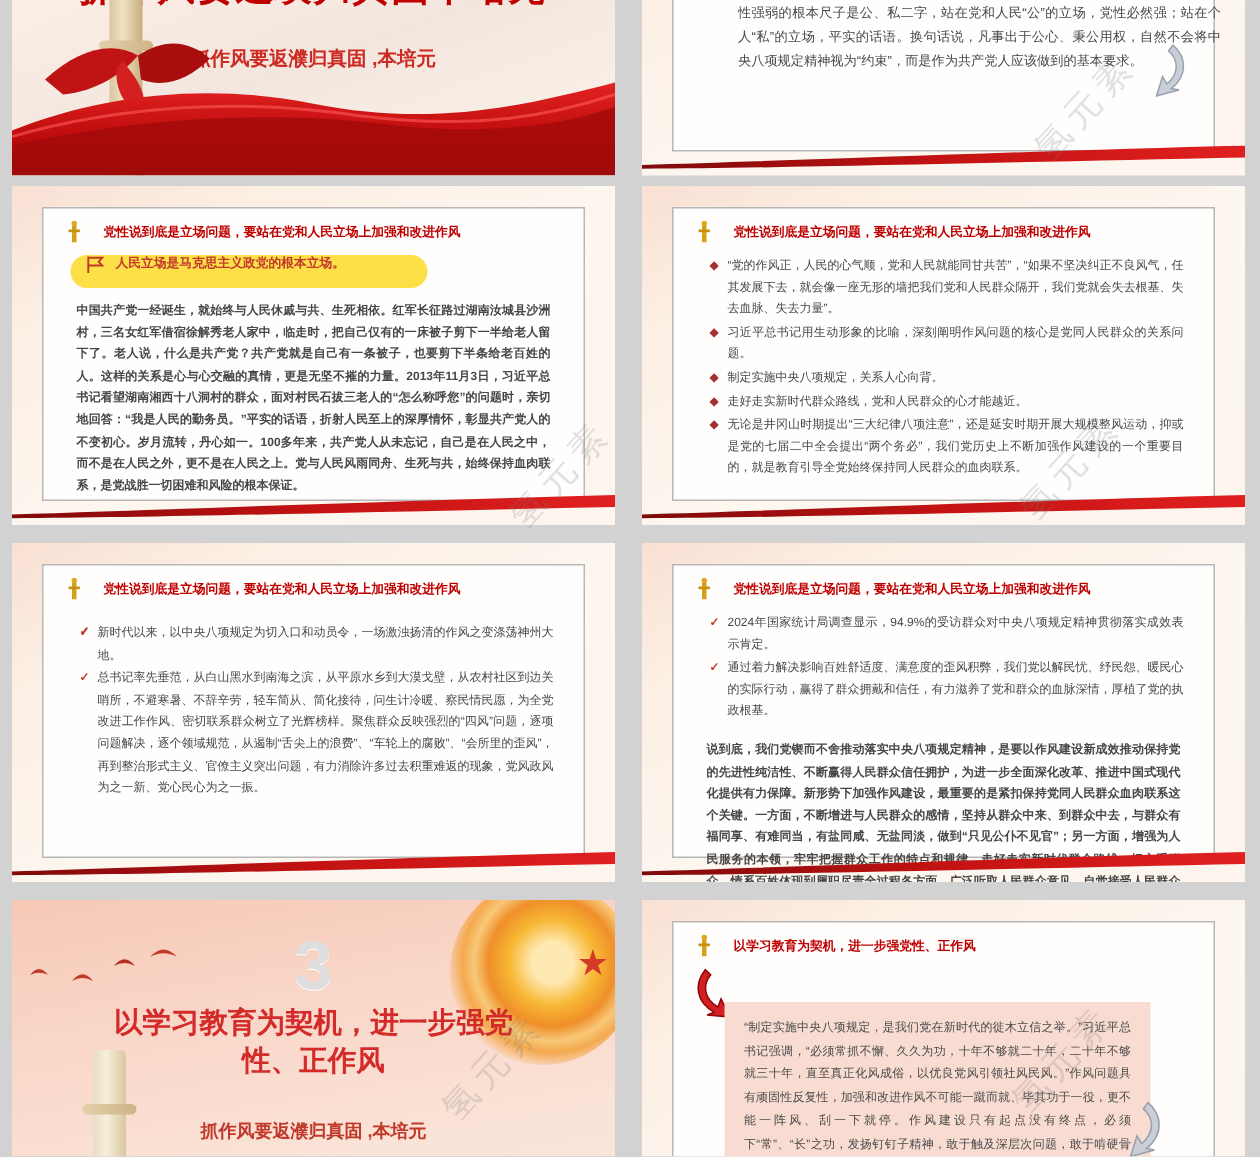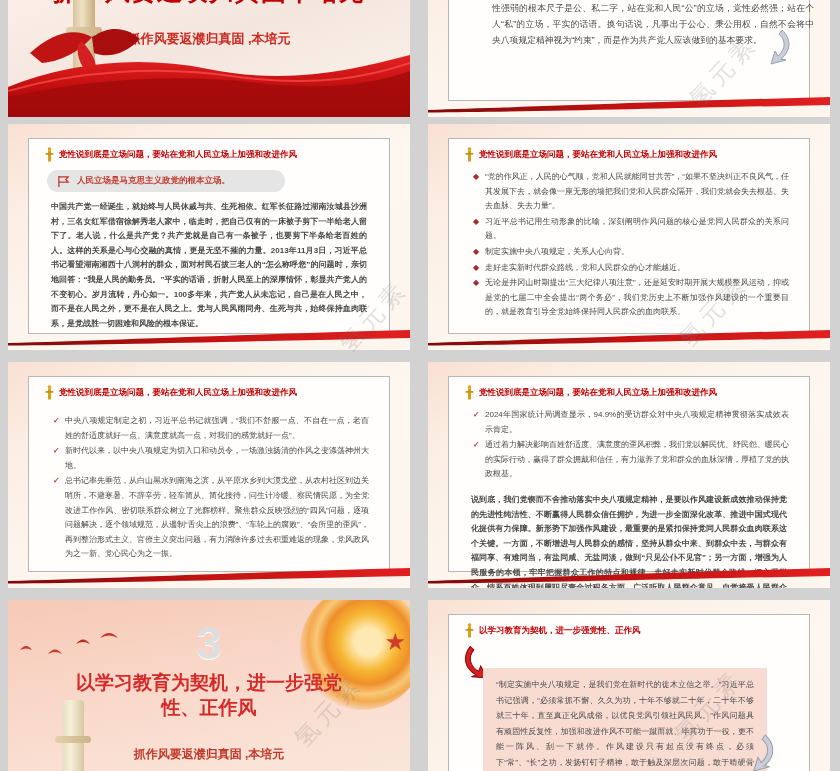--- a/index.html
+++ b/index.html
@@ -14,31 +14,31 @@
   .slide.r2l { left:8px;   top:124px; }
   .slide.r2r { left:428px; top:124px; }
   .slide.r3l { left:8px;   top:362px; }
   .slide.r3r { left:428px; top:362px; }
   .slide.cover3 { left:8px; top:600px;
            background:linear-gradient(170deg,#f6c9b6 0%,#f9d7c8 35%,#fae3d7 70%,#f9e9df 100%); }
   .slide.r4r { left:428px; top:600px; }
 
   .card { position:absolute; left:20px; right:20px; top:14px; bottom:16px;
           background:#fffefd; border:1px solid #b7b7b7; }
-  .hdr { display:flex; align-items:center; gap:5px; padding:8px 0 0 16px; }
+  .hdr { display:flex; align-items:center; gap:15px; padding:8px 0 0 16px; }
   .hdr-title { color:#c00000; font-weight:bold; font-size:8.5px; letter-spacing:0px; }
   .body-text { color:#474747; font-size:8px; line-height:14.6px; text-align:justify; }
   .p-wrap { padding:8px 22px 0 22px;font-weight:bold; }
   .bullets { padding:8px 20px 0 24px; }
   .b-item { position:relative; padding-left:12px; color:#474747; font-size:8px;
             line-height:14.6px; text-align:justify; margin-bottom:1px; }
   .b-mark { position:absolute; left:0; top:0; color:#a32f2f; font-size:8px; }
   .b-mark.chk { color:#c0392b; font-weight:bold; }
-  .pill { display:flex; align-items:center; gap:7px; margin:8px 0 0 18px; width:238px; height:22px;
-          background:#e5e5e5; border-radius:12px; padding-left:10px; }
+  .pill { display:flex; gap:7px; margin:8px 0 0 18px; width:238px; height:22px;
+          background:#fde047; border-radius:12px; padding-left:10px; }
   .pill-text { color:#c23a2e; font-weight:bold; font-size:8.5px; }
   .swoosh { position:absolute; left:0; bottom:4px; width:100%; height:16px; }
   .watermark { position:absolute; transform:rotate(-48deg); color:rgba(125,125,125,0.22);
                font-size:24px; letter-spacing:5px; white-space:nowrap; z-index:50; pointer-events:none; }
   .arrow { position:absolute; }
 
   
   .clip-title { position:absolute; top:84px; left:0; right:0; text-align:center;
                 color:#c00000; font-weight:bold; font-size:25px; letter-spacing:1px; }
   .cover-sub { position:absolute; top:139px; left:0; right:0; text-align:center;
@@ -170,21 +170,21 @@
     <div class="card">
       <div class="hdr">
         <svg width="9" height="15" viewBox="0 0 9 15">
           <circle cx="4.5" cy="2" r="1.8" fill="#e0a61c"></circle>
             <rect x="3" y="3.5" width="3" height="11" fill="#d4a017"></rect>
             <rect x="0.5" y="6" width="8" height="1.8" rx="0.9" fill="#c89010"></rect>
         </svg>
         <span class="hdr-title">党性说到底是立场问题，要站在党和人民立场上加强和改进作风</span>
       </div>
       <div class="bullets" style="padding-top:14px">
-        <div class="b-item"><span class="b-mark chk">✓</span><span>中央八项规定制定之初，习近平总书记就强调，“我们不舒服一点、不自在一点，老百姓的舒适度就好一点、满意度就高一点，对我们的感觉就好一点”。</span></div>
+        <div class="b-item"><span class="b-mark chk">✓</span></div>
         <div class="b-item"><span class="b-mark chk">✓</span><span>新时代以来，以中央八项规定为切入口和动员令，一场激浊扬清的作风之变涤荡神州大地。</span></div>
         <div class="b-item"><span class="b-mark chk">✓</span><span>总书记率先垂范，从白山黑水到南海之滨，从平原水乡到大漠戈壁，从农村社区到边关哨所，不避寒暑、不辞辛劳，轻车简从、简化接待，问生计冷暖、察民情民愿，为全党改进工作作风、密切联系群众树立了光辉榜样。聚焦群众反映强烈的“四风”问题，逐项问题解决，逐个领域规范，从遏制“舌尖上的浪费”、“车轮上的腐败”、“会所里的歪风”，再到整治形式主义、官僚主义突出问题，有力消除许多过去积重难返的现象，党风政风为之一新、党心民心为之一振。</span></div>
       </div>
     </div>
     <svg class="swoosh" viewBox="0 0 402 16" preserveAspectRatio="none">
       <path d="M0,13 C100,10 250,4 402,0 L402,8 C250,11 100,15 0,15.5 Z" fill="url(#redswoosh)"></path>
     </svg>
   </div>
 
   <div class="slide r3r">

